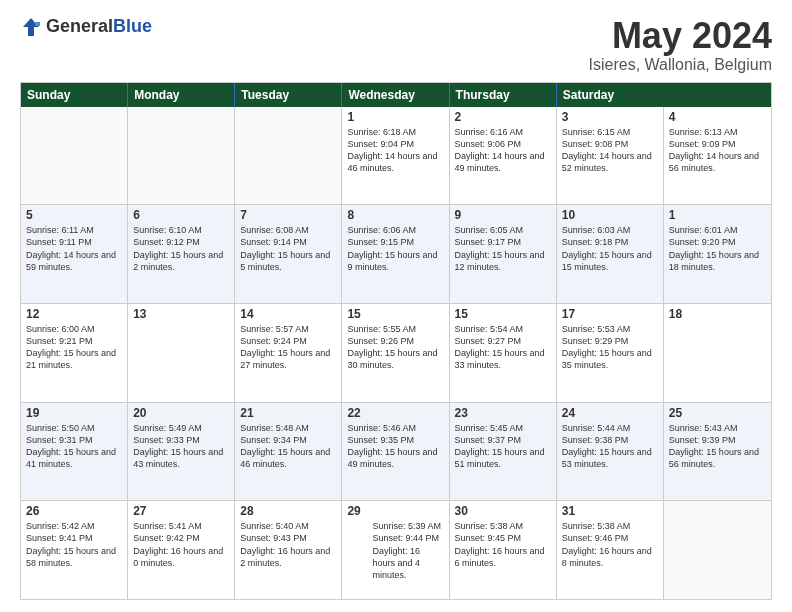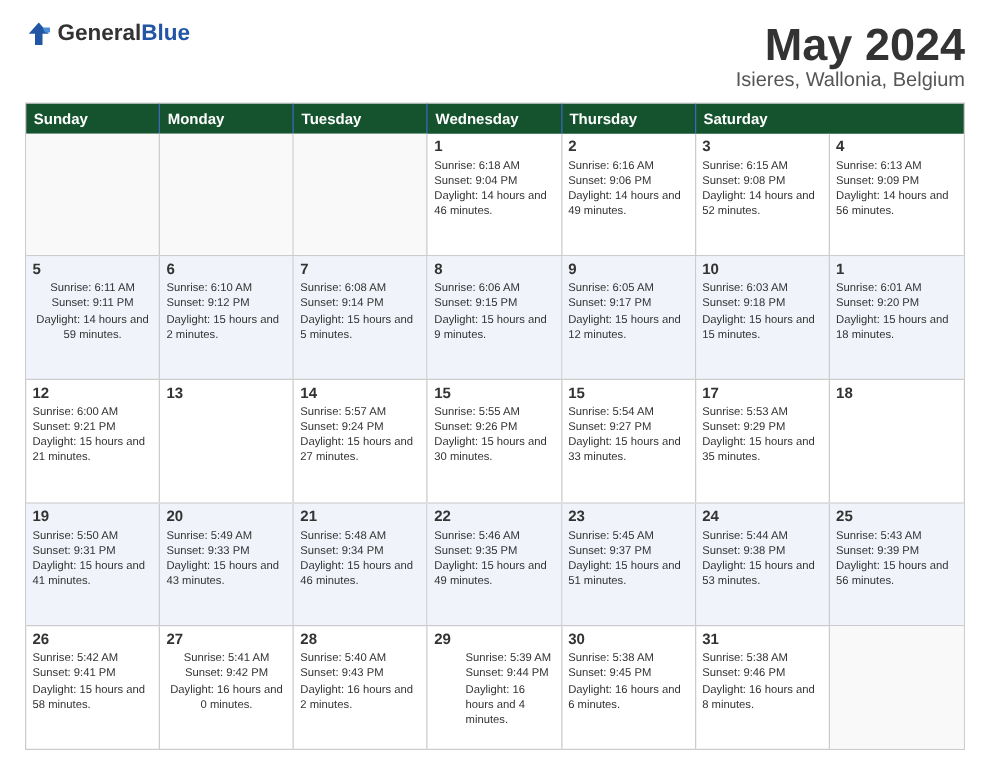--- a/index.html
+++ b/index.html
@@ -171,21 +171,21 @@
           <div class="cal-cell">
             <div class="day-number">4</div>
             <div class="cell-text" style="white-space: pre-line;">Sunrise: 6:13 AM
 Sunset: 9:09 PM
 Daylight: 14 hours and 56 minutes.</div>
           </div>
         </div>
         <div class="cal-row row-alt">
           <div class="cal-cell">
             <div class="day-number">5</div>
-            <div class="cell-text" style="white-space: pre-line; text-align: center;">Sunrise: 6:11 AM
+            <div class="cell-text" style="white-space: pre-line;">Sunrise: 6:11 AM
 Sunset: 9:11 PM
 Daylight: 14 hours and 59 minutes.</div>
           </div>
           <div class="cal-cell">
             <div class="day-number">6</div>
             <div class="cell-text" style="white-space: pre-line;">Sunrise: 6:10 AM
 Sunset: 9:12 PM
 Daylight: 15 hours and 2 minutes.</div>
           </div>
           <div class="cal-cell">
@@ -303,21 +303,21 @@
         </div>
         <div class="cal-row">
           <div class="cal-cell">
             <div class="day-number">26</div>
             <div class="cell-text" style="white-space: pre-line;">Sunrise: 5:42 AM
 Sunset: 9:41 PM
 Daylight: 15 hours and 58 minutes.</div>
           </div>
           <div class="cal-cell">
             <div class="day-number">27</div>
-            <div class="cell-text" style="white-space: pre-line; text-align: center;">Sunrise: 5:41 AM
+            <div class="cell-text" style="white-space: pre-line;">Sunrise: 5:41 AM
 Sunset: 9:42 PM
 Daylight: 16 hours and 0 minutes.</div>
           </div>
           <div class="cal-cell">
             <div class="day-number">28</div>
             <div class="cell-text" style="white-space: pre-line;">Sunrise: 5:40 AM
 Sunset: 9:43 PM
 Daylight: 16 hours and 2 minutes.</div>
           </div>
           <div class="cal-cell">

